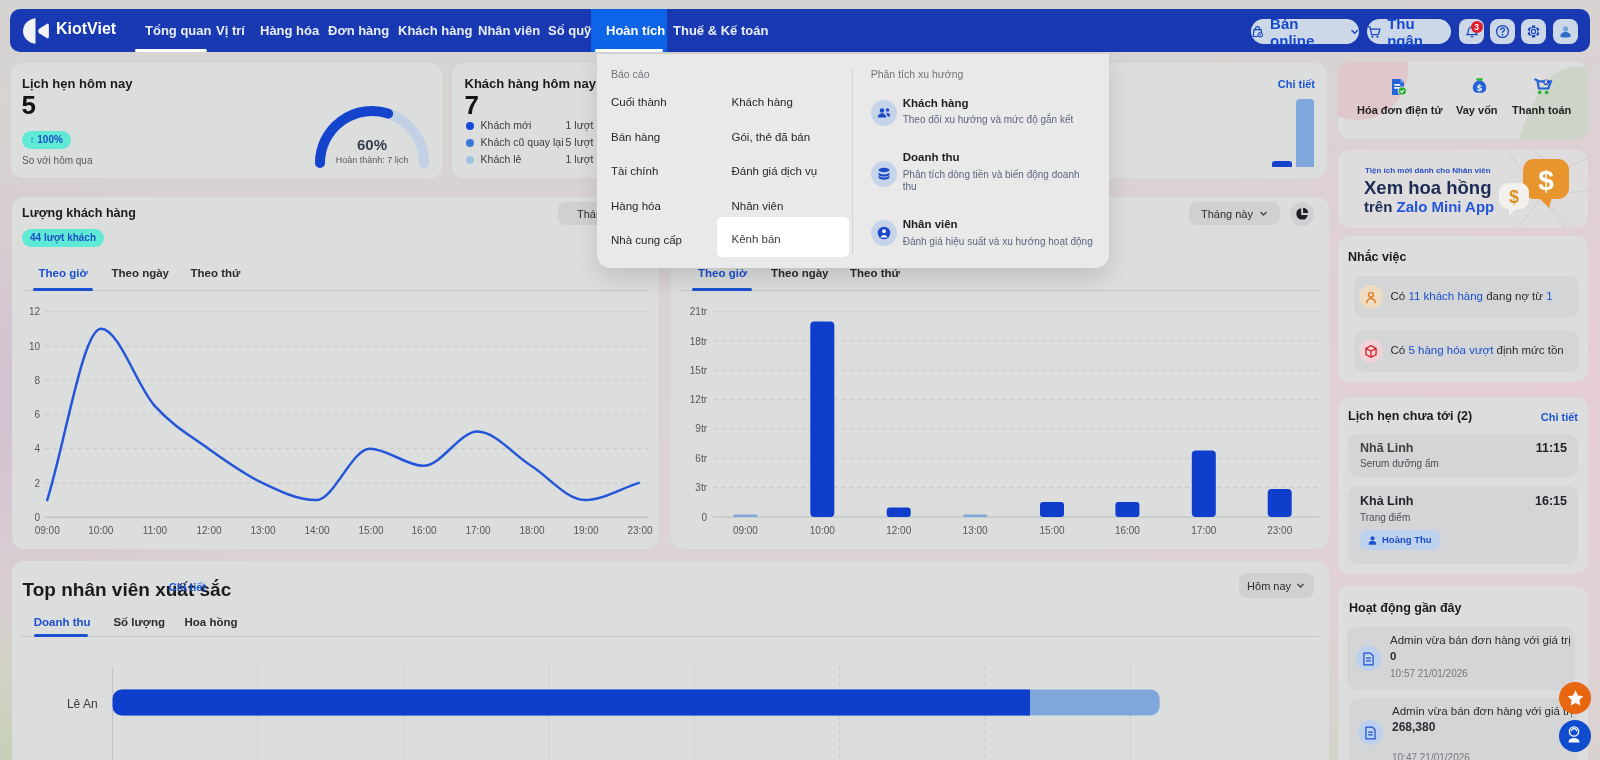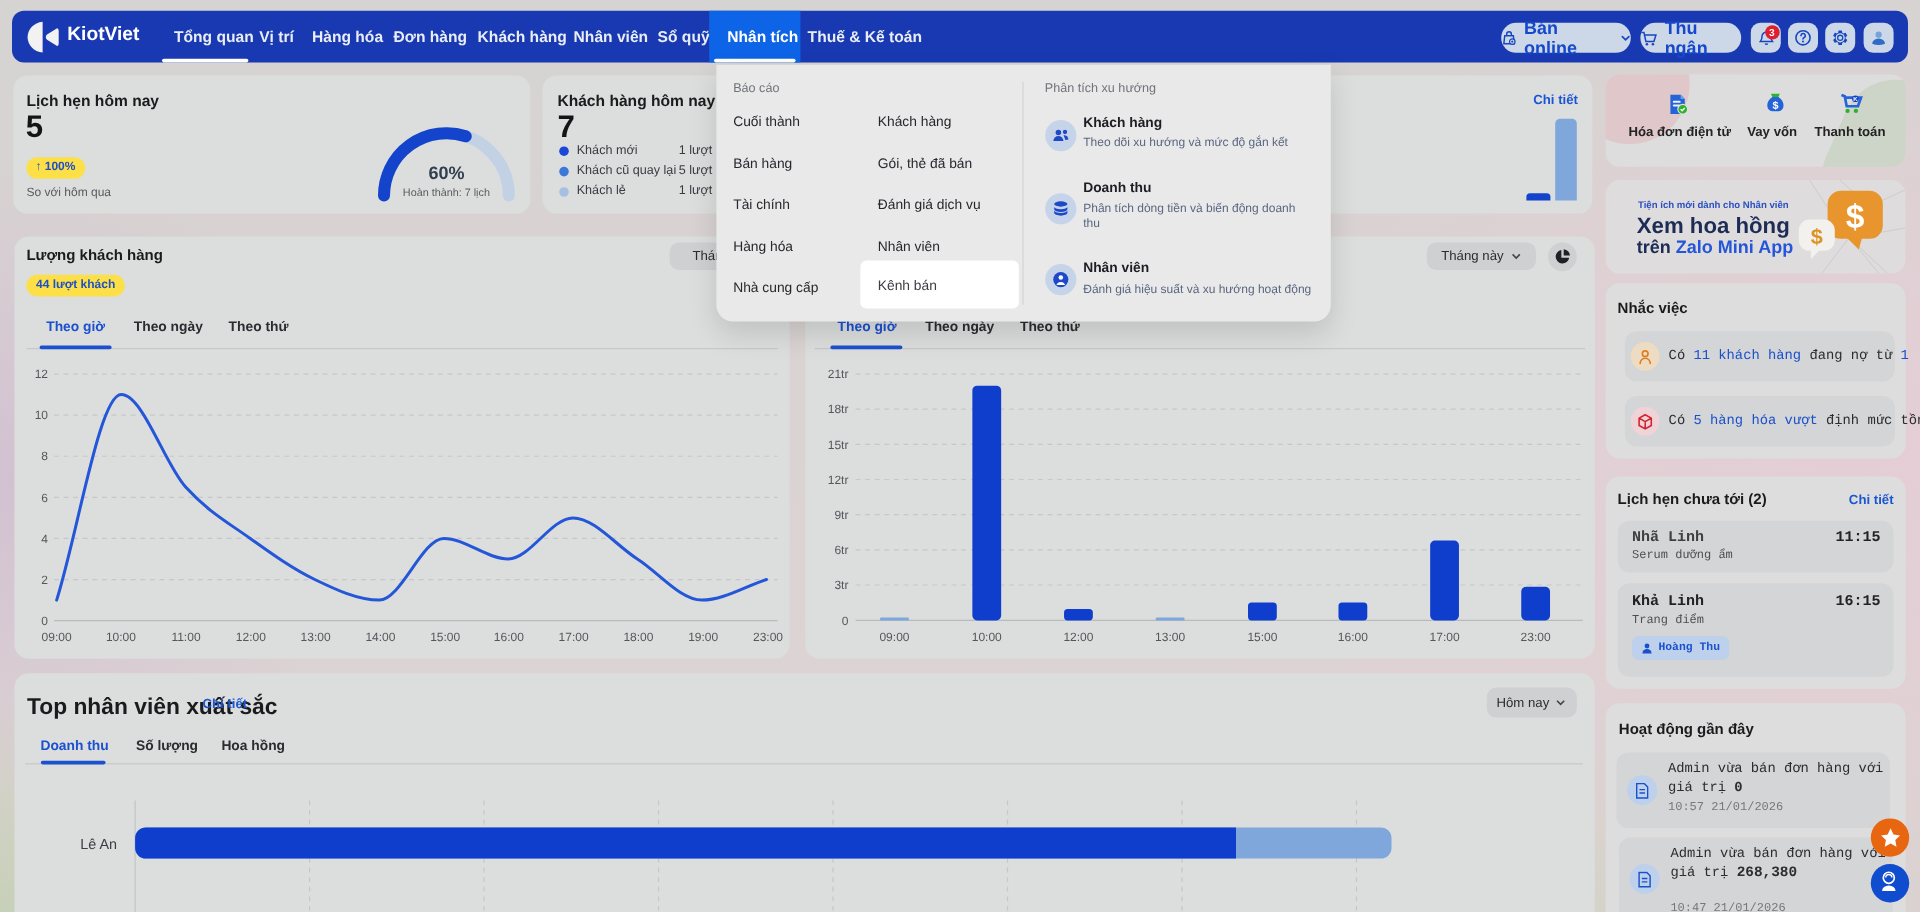--- a/index.html
+++ b/index.html
@@ -20,62 +20,62 @@
 
 
 #nav { position:absolute; left:10px; top:9px; width:1580px; height:43px; background:#1839b2; border-radius:10px; }
 .navitem { position:absolute; top:0; height:43px; line-height:43px; color:#e9edf6; font-size:13px; font-weight:bold; white-space:nowrap; }
 .tbtn { position:absolute; top:10px; height:25px; background:#ccd8e8; border-radius:13px; color:#1648cc; font-weight:bold; font-size:15px; display:flex; align-items:center; justify-content:center; }
 .sqbtn { position:absolute; top:10px; width:25px; height:25px; background:#ccd8e8; border-radius:8px; display:flex; align-items:center; justify-content:center; }
 
 
 .c-title { position:absolute; font-size:12.5px; font-weight:bold; color:#1b1b1e; white-space:nowrap; }
 .c-big { position:absolute; font-size:26px; font-weight:bold; color:#141417; }
-.pill-blue { position:absolute; background:#fde047; color:#1e50c8; font-size:10px; font-weight:bold; border-radius:9px; height:18px; line-height:18px; padding:0 8px; white-space:nowrap; }
+.pill-blue { position:absolute; background:#5eead4; color:#1e50c8; font-size:10px; font-weight:bold; border-radius:9px; height:18px; line-height:18px; padding:0 8px; white-space:nowrap; }
 .lg-row { position:absolute; width:128px; height:14px; font-size:10.5px; color:#3a3c42; }
 .lg-dot { position:absolute; left:0; top:3px; width:8px; height:8px; border-radius:50%; }
 .tab { position:absolute; font-size:11.5px; font-weight:bold; color:#2b2c30; white-space:nowrap; }
 .link { position:absolute; color:#1a56d4; font-weight:bold; font-size:11px; white-space:nowrap; }
 .dd-pill { position:absolute; background:#cfd0d1; border-radius:8px; font-size:11px; color:#2b2c30; display:flex; align-items:center; justify-content:center; }
 
 
 #menu { position:absolute; left:597px; top:54px; width:512px; height:214px; background:#e9e9ea; border-radius:0 0 14px 14px; box-shadow:0 10px 24px rgba(0,0,0,.13); z-index:40; }
 #menu .divider { position:absolute; left:255px; top:14px; width:1px; height:186px; background:#d5d5d6; }
 .m-label { position:absolute; font-size:10.5px; color:#707379; white-space:nowrap; }
 .m-item { position:absolute; font-size:11.5px; color:#27282c; white-space:nowrap; }
 #spot { position:absolute; left:717px; top:217px; width:132px; height:40px; background:#ffffff; border-radius:5px; z-index:50; }
 #spot span { position:absolute; left:14.5px; top:16px; font-size:11.5px; color:#3d3e43; }
 .mr-title { position:absolute; font-size:11.5px; font-weight:bold; color:#1d1e22; white-space:nowrap; }
 .mr-desc { position:absolute; font-size:10px; color:#5a677f; line-height:12.5px; }
 .mr-ic { position:absolute; left:274px; width:26px; height:26px; border-radius:50%; background:#c6d4ea; display:flex; align-items:center; justify-content:center; }
 
 
 .s-card { position:absolute; left:1338px; width:250px; background:#dedddd; border-radius:12px; }
-.s-inner { position:absolute; background:#d4d5d7; border-radius:10px;font-family:Liberation Mono, monospace; }
+.s-inner { position:absolute; background:#d4d5d7; border-radius:10px; }
 .s-title { position:absolute; font-size:12.5px; font-weight:bold; color:#1b1b1e; white-space:nowrap; }
 </style>
 </head>
 <body>
 
 <div id="nav">
   <svg style="position:absolute;left:12px;top:7px;" width="28" height="29" viewBox="0 0 28 29">
     <path d="M13.5 2.2 C6.2 3 1 8.5 1 15 C1 21.5 6.2 27 13.5 27.8 Z" fill="#f2f2f2"></path>
     <path d="M25.6 7.6 C26.4 7.9 26.9 8.6 26.9 9.6 L26.9 20.4 C26.9 21.4 26.4 22.1 25.6 22.4 L17.2 17.2 C15.8 16.2 15.8 13.8 17.2 12.8 Z" fill="#f2f2f2"></path>
   </svg>
   <div class="abs nw" style="left:46px;top:11px;color:#fff;font-size:16px;font-weight:bold;">KiotViet</div>
   <div class="navitem" style="left:135px;">Tổng quan</div>
   <div class="abs" style="left:125px;top:39.5px;width:72px;height:3.5px;background:#fff;border-radius:2px;z-index:2;"></div>
   <div class="navitem" style="left:206px;">Vị trí</div>
   <div class="navitem" style="left:250px;">Hàng hóa</div>
   <div class="navitem" style="left:318px;">Đơn hàng</div>
   <div class="navitem" style="left:388px;">Khách hàng</div>
   <div class="navitem" style="left:468px;">Nhân viên</div>
   <div class="navitem" style="left:538px;">Sổ quỹ</div>
   <div class="abs" style="left:581px;top:0;width:76px;height:43px;background:#0d64e6;"></div>
-  <div class="navitem" style="left:596px;color:#fff;z-index:2;">Nhân tích</div>
+  <div class="navitem" style="left:596px;color:#fff;z-index:2;">Hoàn tích</div>
   <div class="abs" style="left:585px;top:39.5px;width:68px;height:3.5px;background:#fff;border-radius:2px;z-index:2;"></div>
   <div class="navitem" style="left:663px;">Thuế &amp; Kế toán</div>
 
   <div class="tbtn" style="left:1241px;width:108px;">
     <svg width="14" height="14" viewBox="0 0 16 16" style="margin-right:6px;">
         <path d="M3.6 5.2 h8.8 l.9 8.3 H2.7 Z" fill="none" stroke="#1747c0" stroke-width="1.5"></path>
         <path d="M5.6 5 v-1.3 a2.4 2.4 0 0 1 4.8 0 V5" fill="none" stroke="#1747c0" stroke-width="1.5"></path>
         <circle cx="11.3" cy="11.3" r="2.8" fill="#ccd8e8" stroke="#1747c0" stroke-width="1.2"></circle>
         <path d="M11.3 10.2 v2.2 M10.2 11.3 h2.2" stroke="#1747c0" stroke-width="1"></path>
       </svg>

